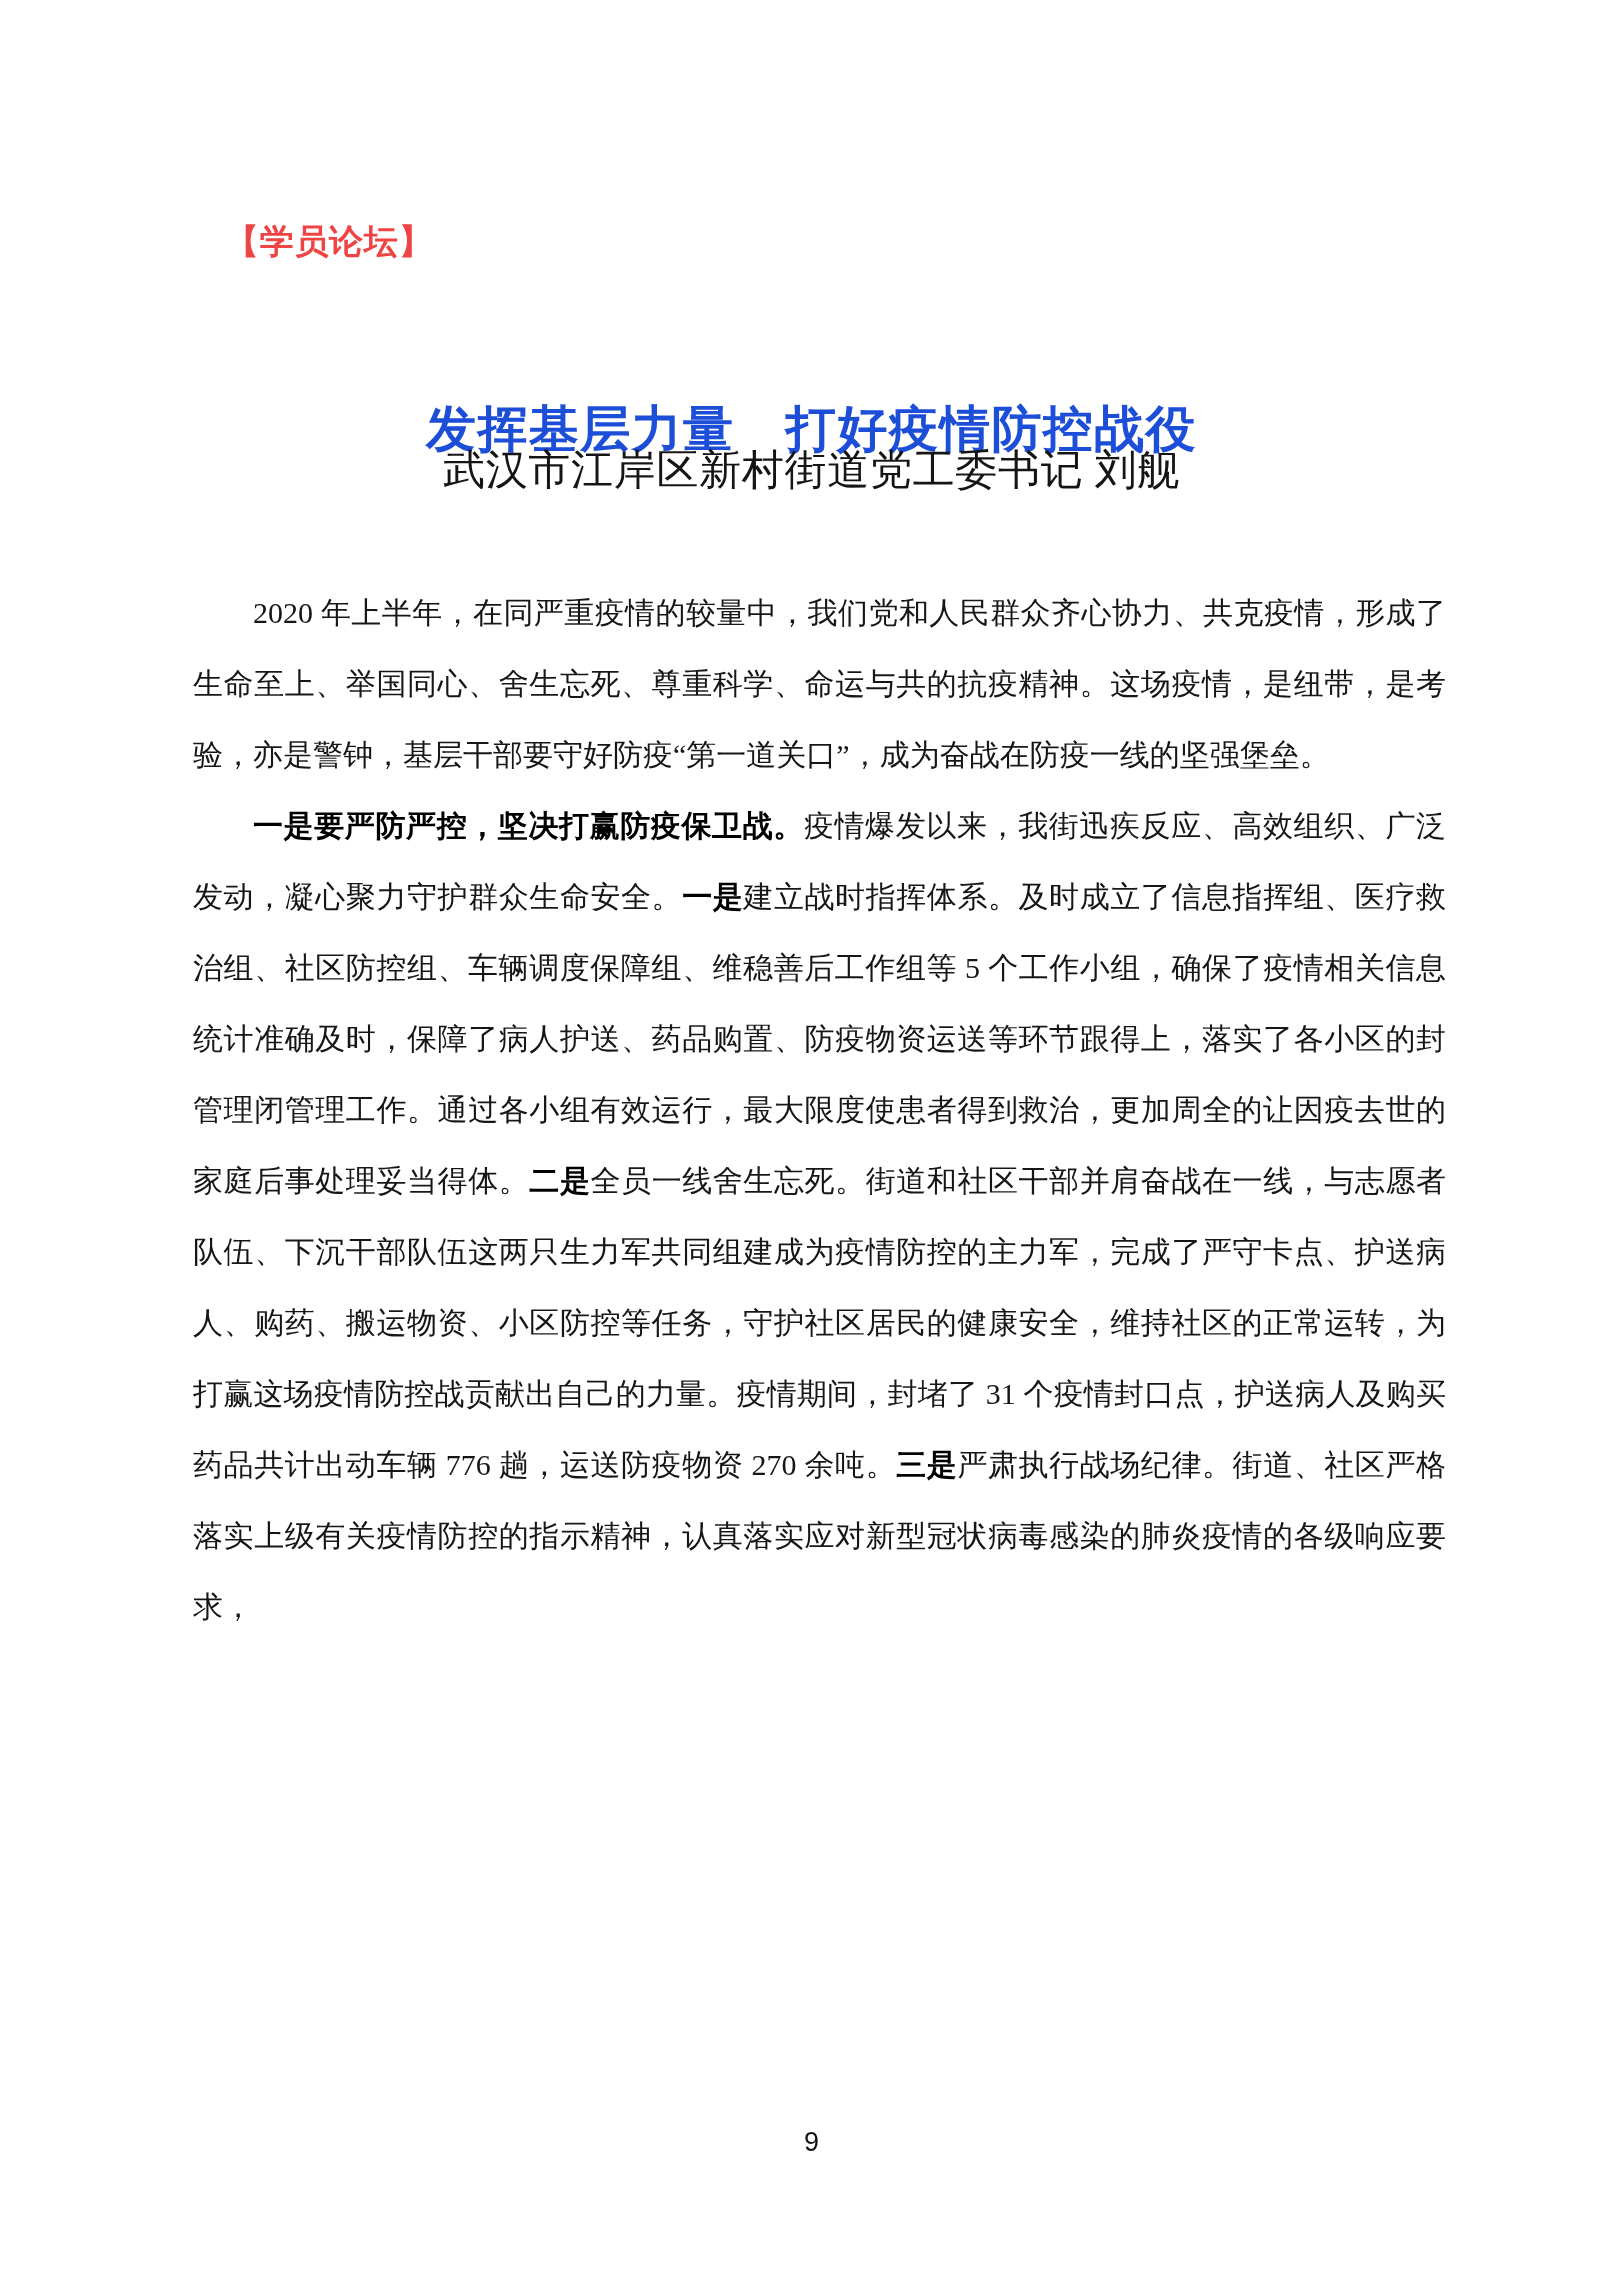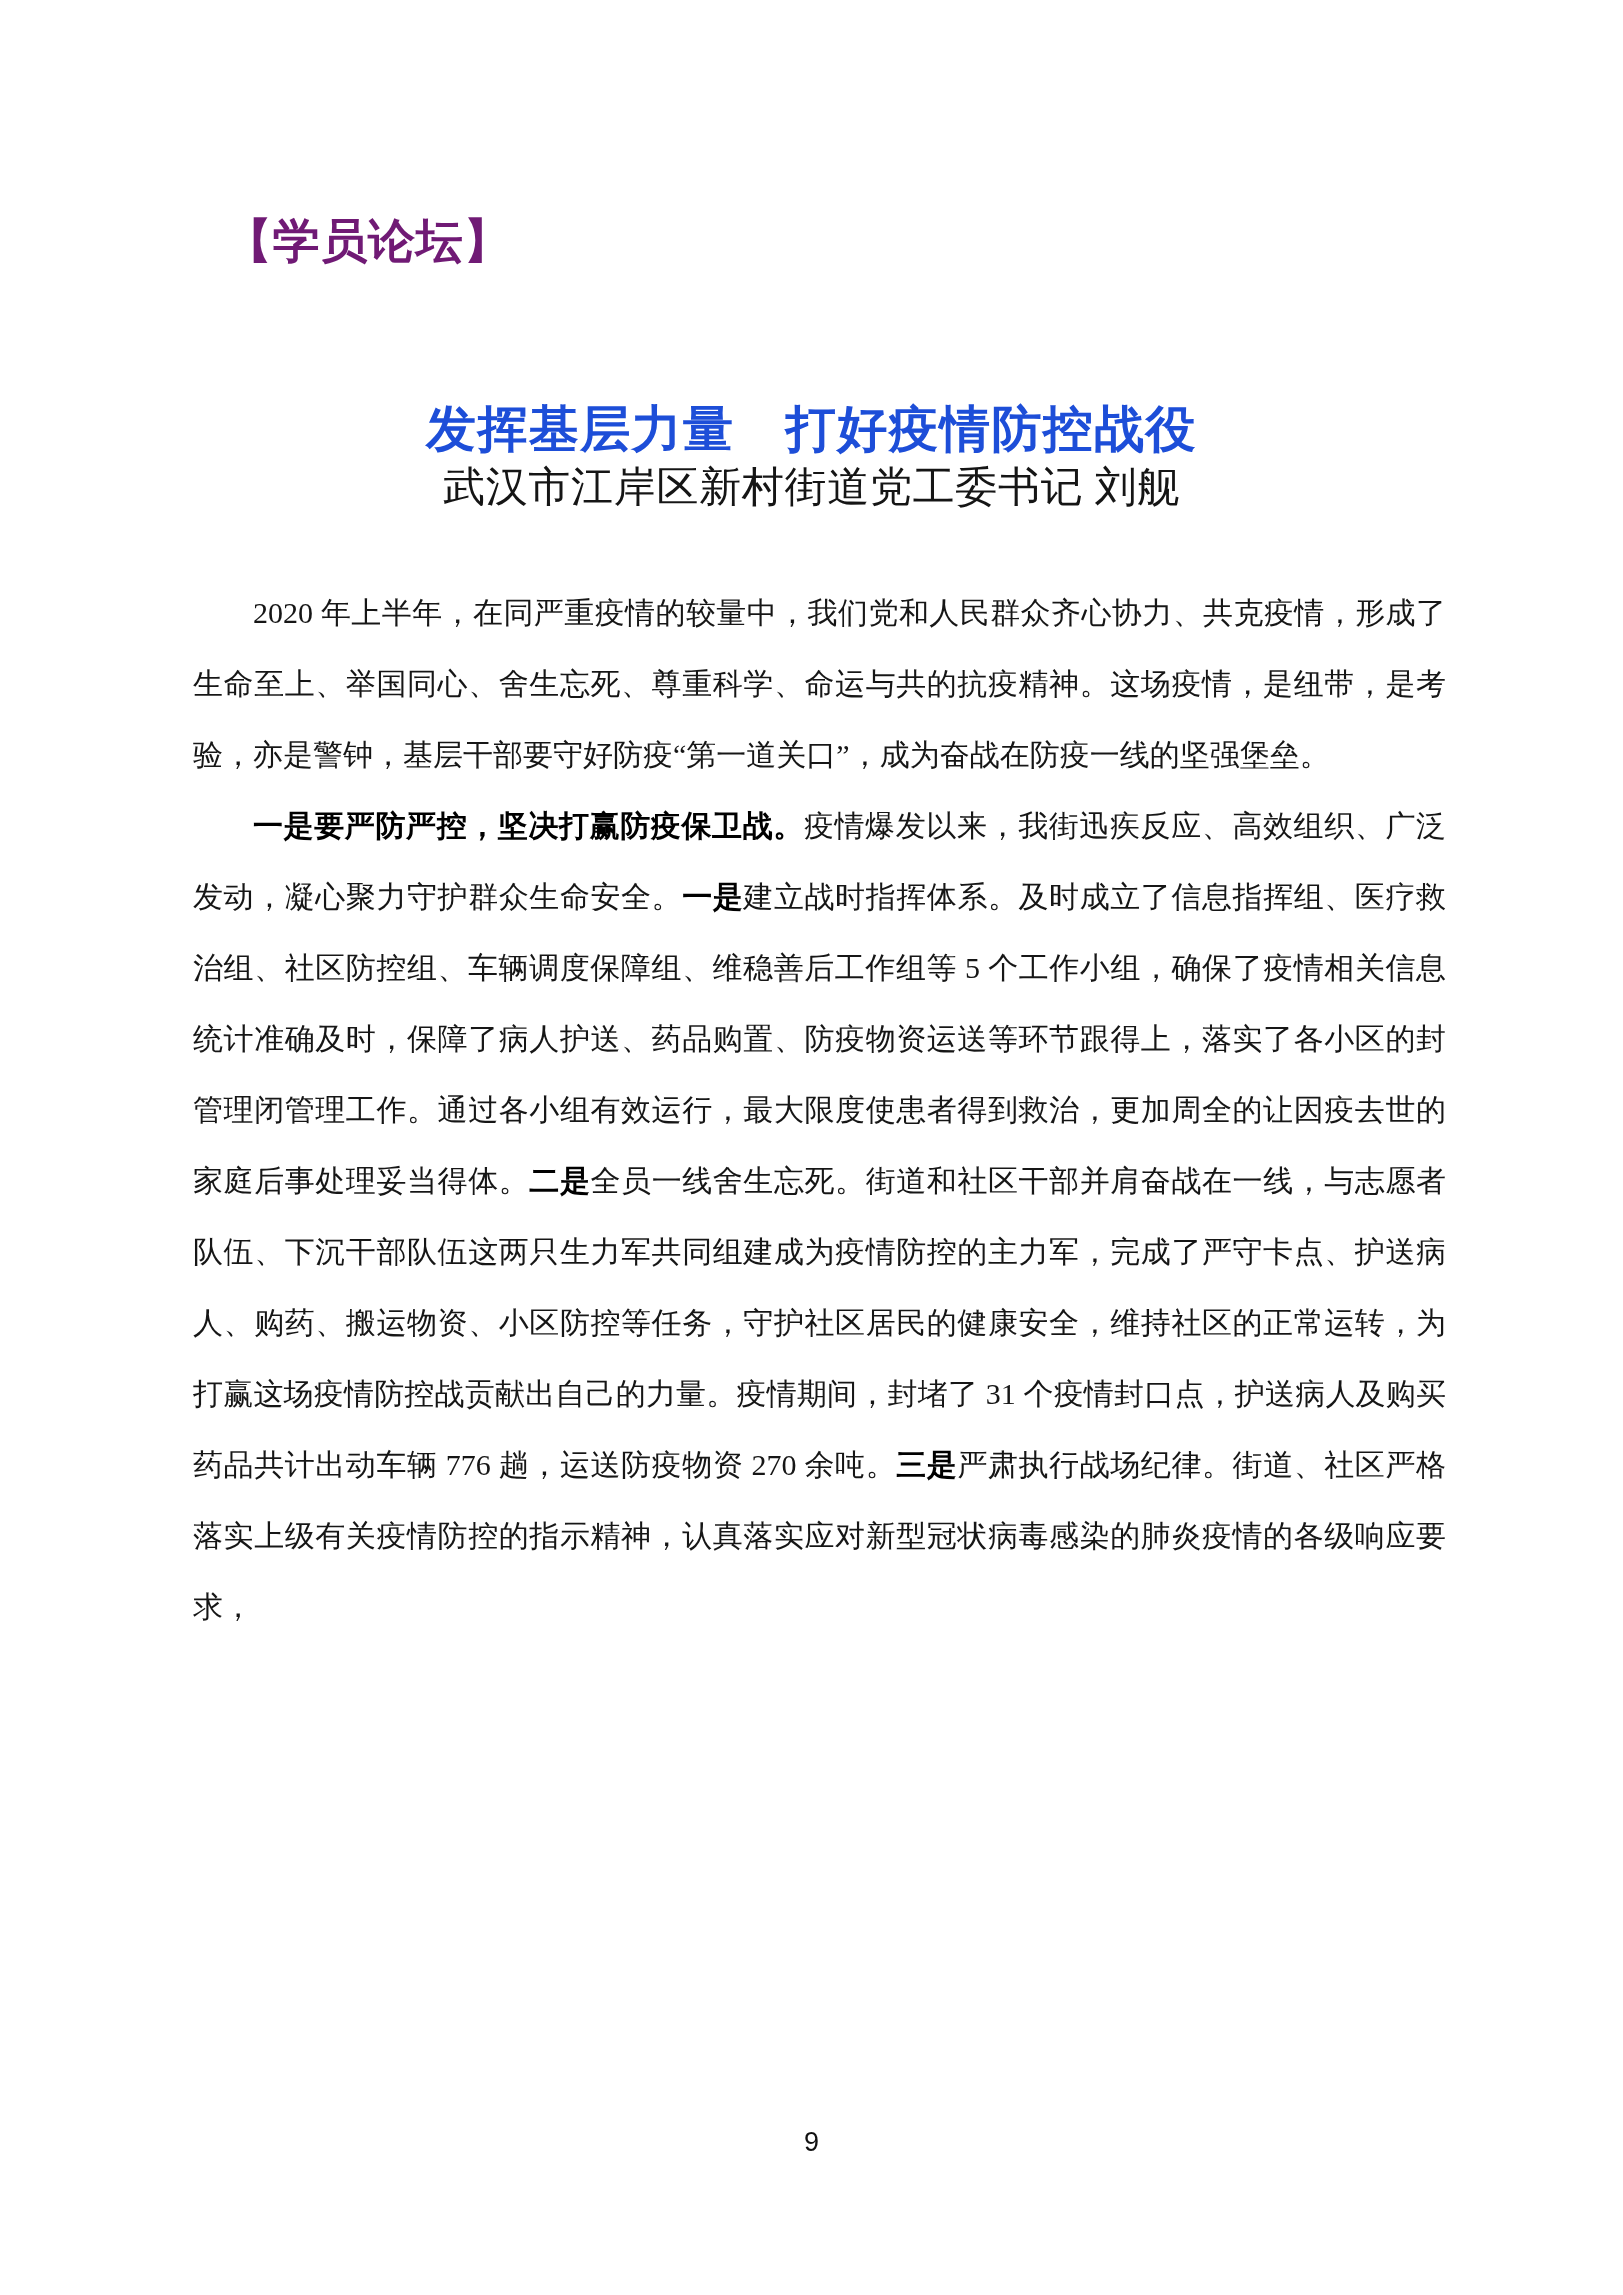--- a/index.html
+++ b/index.html
@@ -12,24 +12,24 @@
     color: #111111;
     font-family: "Liberation Serif", "DejaVu Serif", serif;
     overflow: hidden;
   }
   .section-header {
     position: absolute;
     left: 225px;
     top: 215px;
     font-family: "Liberation Sans", "DejaVu Sans", sans-serif;
     font-weight: 700;
-    font-size: 47px;
+    font-size: 34px;
     line-height: 52px;
     letter-spacing: 0.7px;
-    color: #701a75;
+    color: #ef4444;
   }
   .doc-title {
     position: absolute;
     left: 0;
     right: 0;
     top: 365px;
     text-align: center;
     font-weight: 700;
     font-size: 50px;
     line-height: 61px;
@@ -40,21 +40,20 @@
     position: absolute;
     left: 0;
     right: 0;
     top: 445px;
     text-align: center;
     font-weight: 400;
     font-size: 42px;
     line-height: 50px;
     color: #151515;
     letter-spacing: 0.7px;
-    margin-top: 17px;
   }
   .doc-body {
     position: absolute;
     left: 193px;
     top: 577px;
     width: 1253px;
     font-size: 30px;
     line-height: 71px;
     text-align: justify;
     color: #161616;

